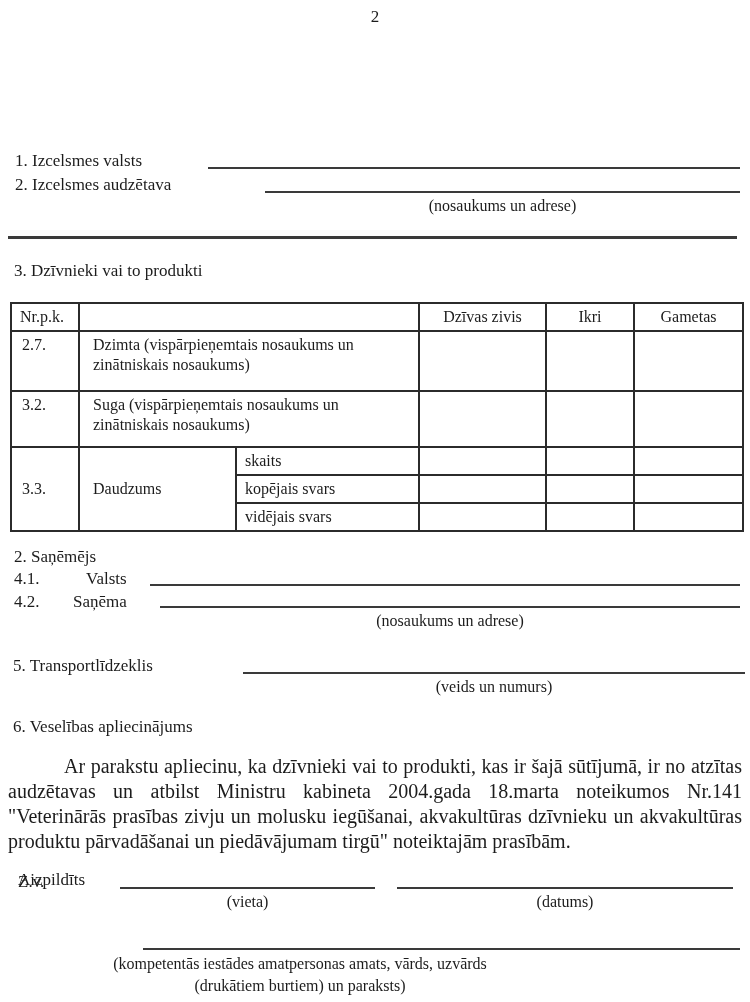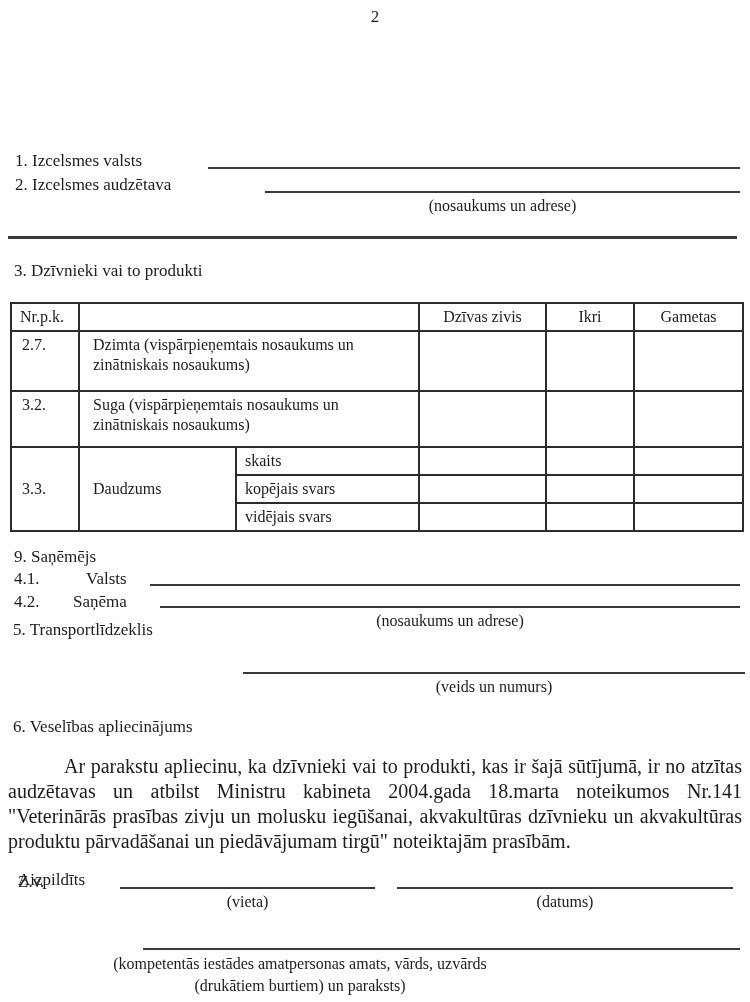--- a/index.html
+++ b/index.html
@@ -118,32 +118,32 @@
     </tr>
     <tr style="height:21px">
       <td class="sub">vidējais svars</td>
       <td></td>
       <td></td>
       <td></td>
     </tr>
   </tbody>
     </table>
 
-  <div class="abs fs17" style="left:14px; top:547px;">9. Saņēmējs</div>
+  <div class="abs fs17" style="left:14px; top:547px;">2. Saņēmējs</div>
 
   <div class="abs fs17" style="left:14px; top:569px;">4.1.</div>
   <div class="abs fs17" style="left:86px; top:569px;">Valsts</div>
   <div class="hline" style="left:150px; top:584px; width:590px;"></div>
 
   <div class="abs fs17" style="left:14px; top:592px;">4.2.</div>
   <div class="abs fs17" style="left:73px; top:592px;">Saņēma</div>
   <div class="hline" style="left:160px; top:606px; width:580px;"></div>
   <div class="abs caption" style="left:160px; top:611px; width:580px;">(nosaukums un adrese)</div>
 
-  <div class="abs fs17" style="left:13px; top:620px;">5. Transportlīdzeklis</div>
+  <div class="abs fs17" style="left:13px; top:656px;">5. Transportlīdzeklis</div>
   <div class="hline" style="left:243px; top:672px; width:502px;"></div>
   <div class="abs caption" style="left:243px; top:677px; width:502px;">(veids un numurs)</div>
 
   <div class="abs fs17" style="left:13px; top:717px;">6. Veselības apliecinājums</div>
   <div class="abs para" style="left:8px; top:754px; width:734px;">Ar parakstu apliecinu, ka dzīvnieki vai to produkti, kas ir šajā sūtījumā, ir no atzītas audzētavas un atbilst Ministru kabineta 2004.gada 18.marta noteikumos Nr.141 "Veterinārās prasības zivju un molusku iegūšanai, akvakultūras dzīvnieku un akvakultūras produktu pārvadāšanai un piedāvājumam tirgū" noteiktajām prasībām.</div>
 
   <div class="abs fs17" style="left:18px; top:870px;">Aizpildīts</div>
   <div class="hline" style="left:120px; top:887px; width:255px;"></div>
   <div class="hline" style="left:397px; top:887px; width:336px;"></div>
   <div class="abs caption" style="left:120px; top:892px; width:255px;">(vieta)</div>

